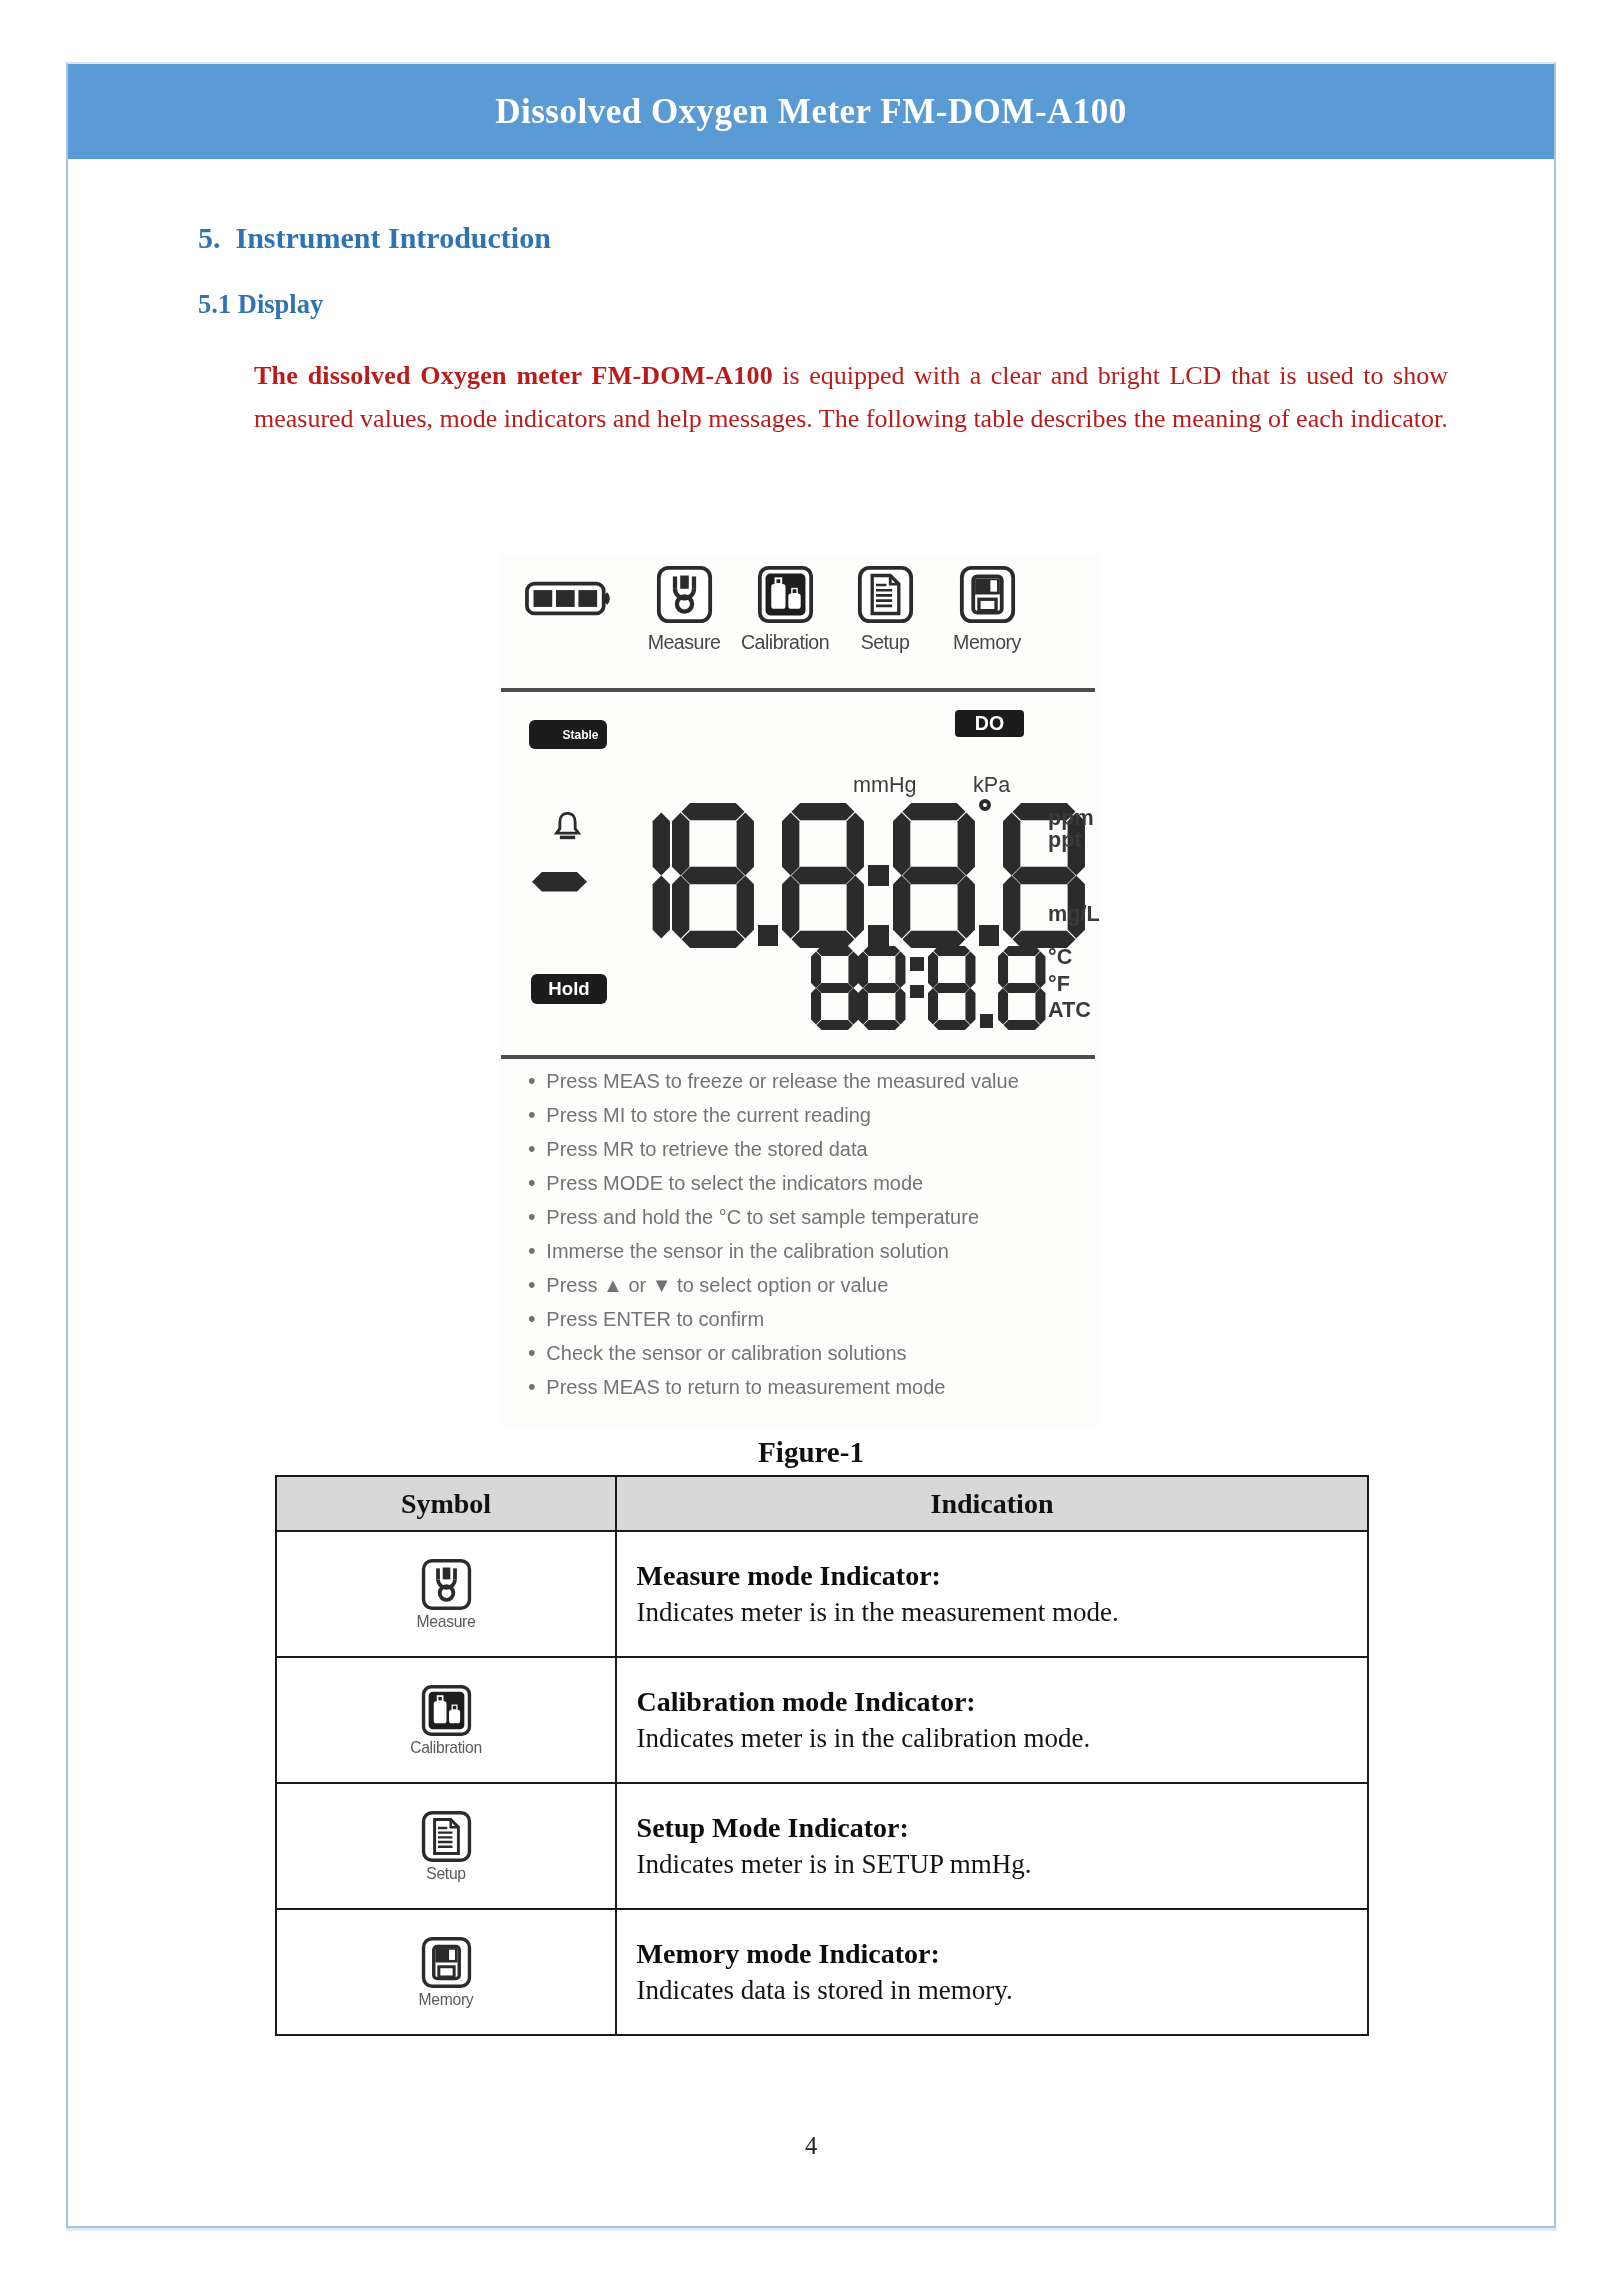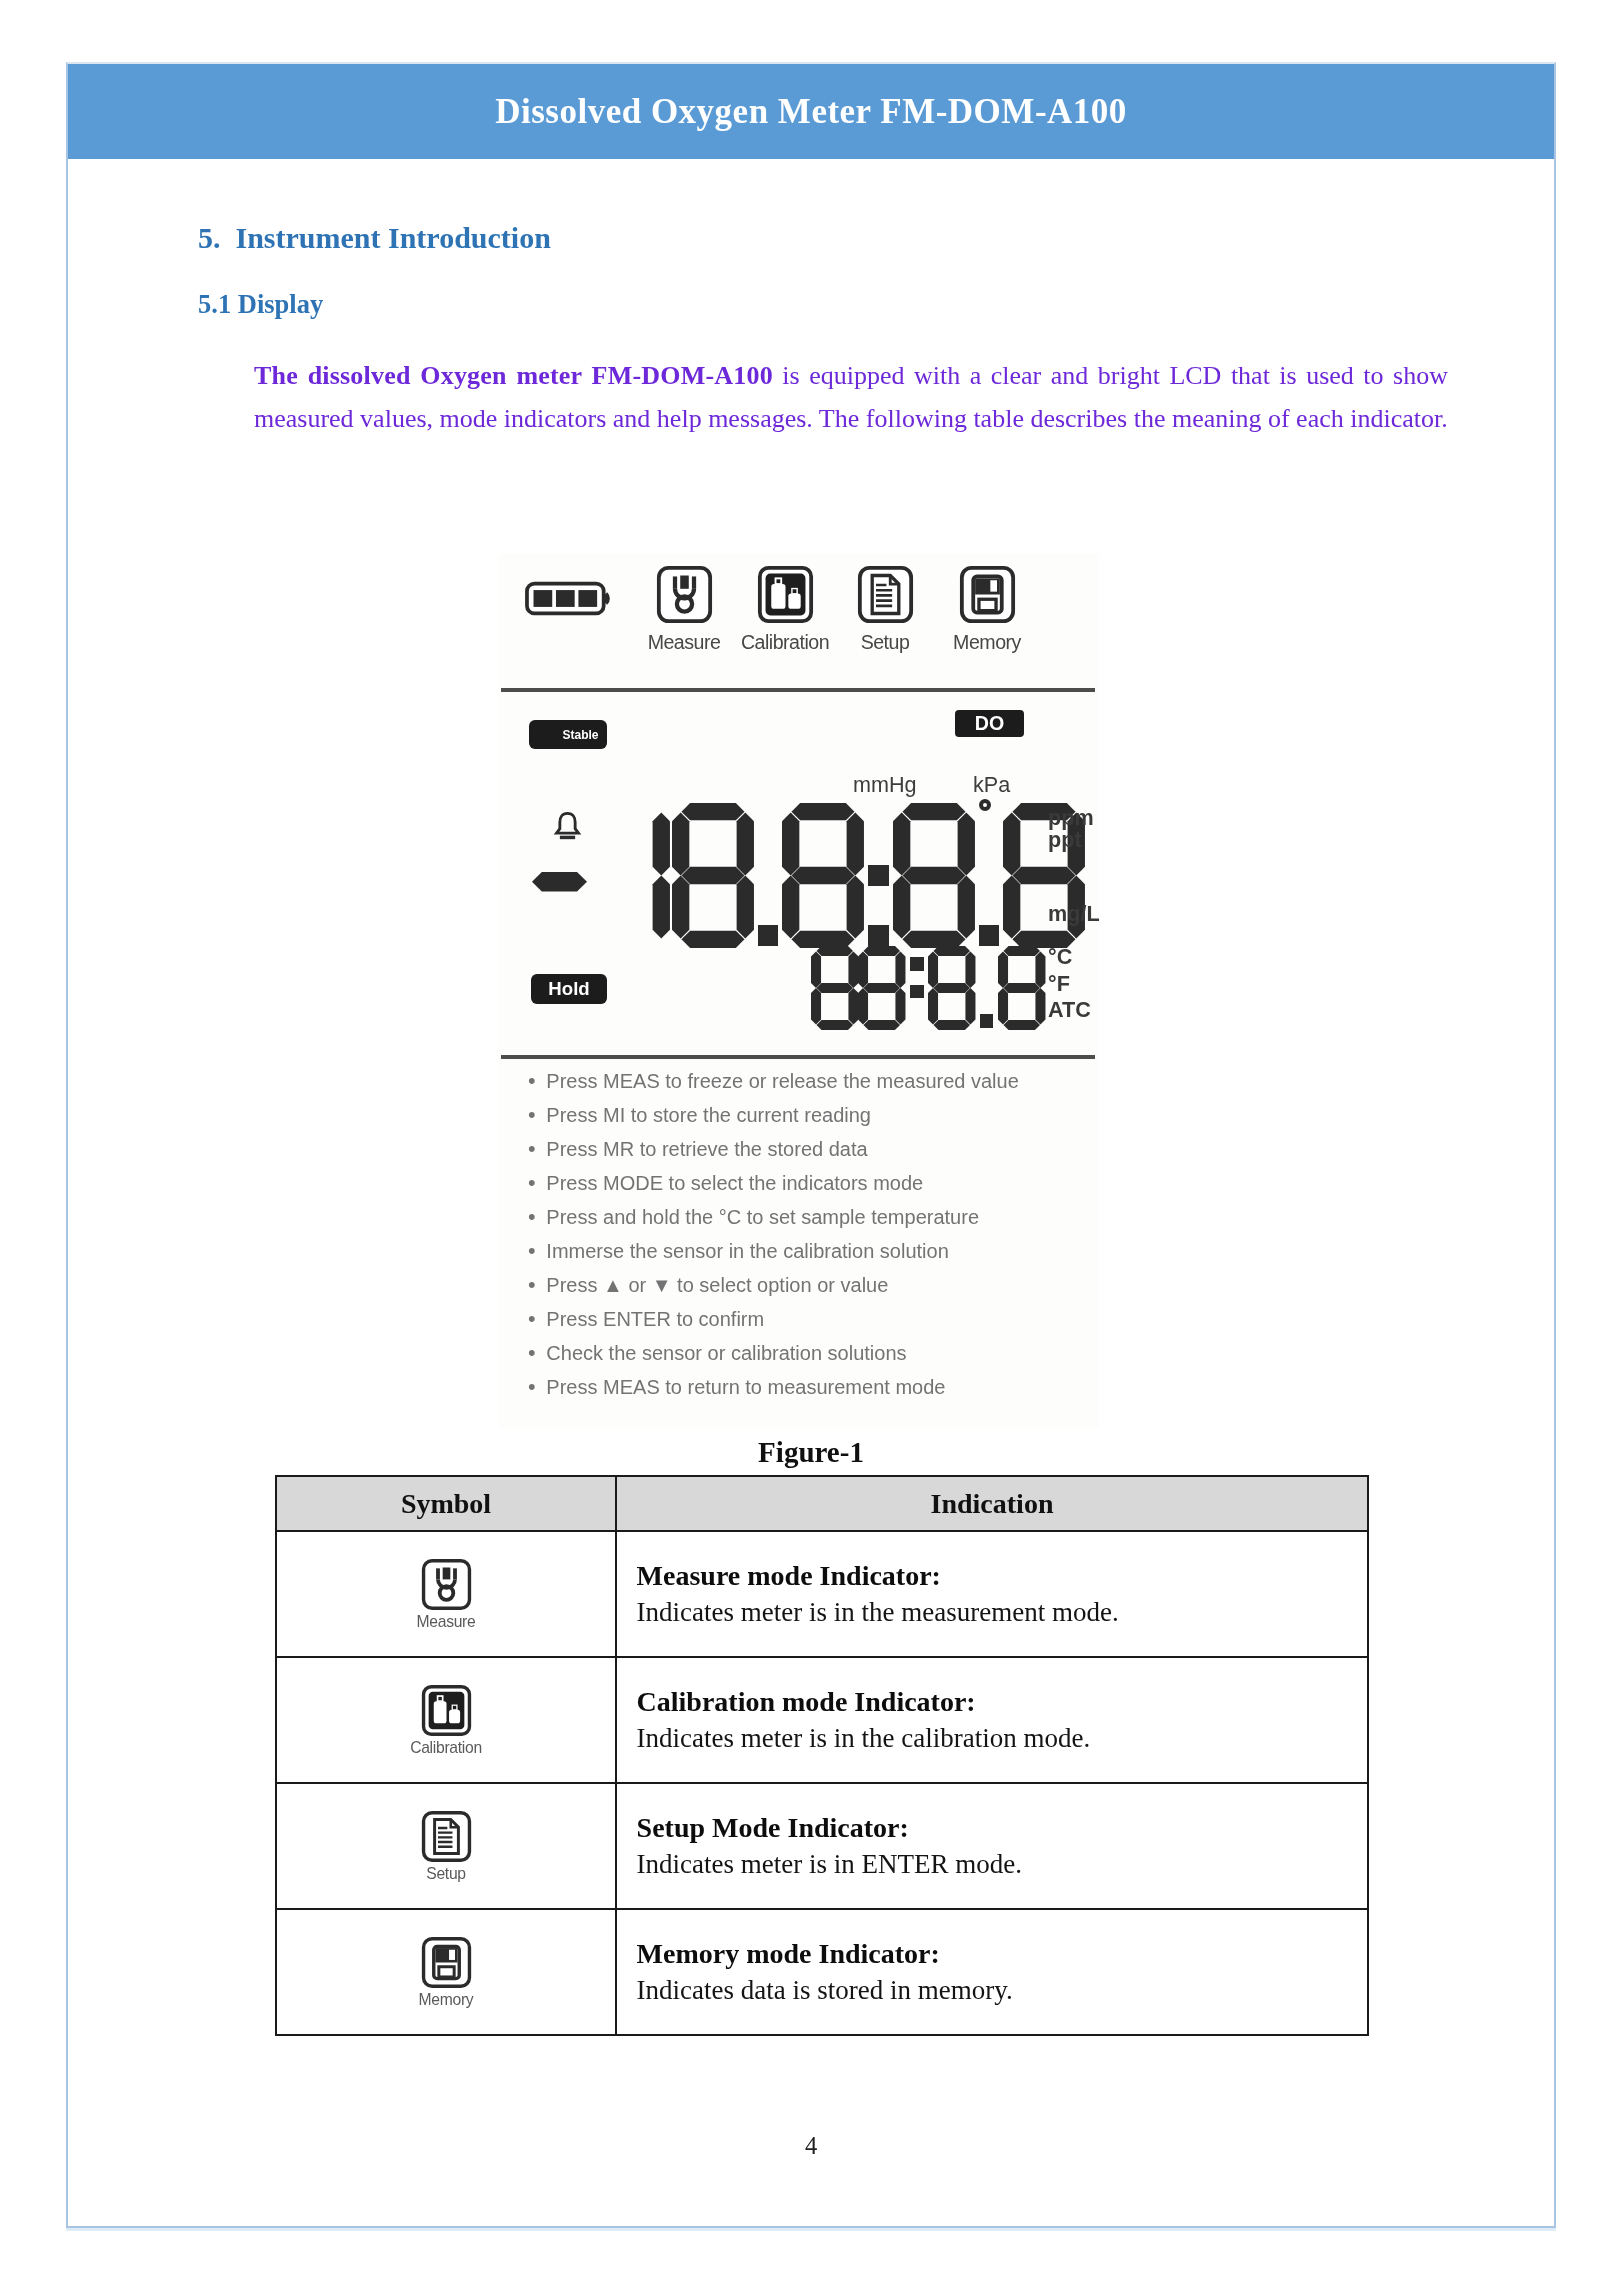--- a/index.html
+++ b/index.html
@@ -15,21 +15,21 @@
   .page{position:absolute;left:66px;top:62px;width:1490px;height:2166px;
         background:#fff;border:2px solid var(--page-border);border-top:2px solid #d9e6f2;
         box-shadow:0 2.9px 0 #dcebf7;}
   .titlebar{position:absolute;left:0;top:0;width:100%;height:95px;background:var(--header-bg);
             display:flex;align-items:center;justify-content:center;}
   .titlebar span{color:#fff;font-weight:bold;font-size:35px;letter-spacing:0.5px;}
   h1.sec{position:absolute;left:130px;top:157px;font-size:30px;color:var(--heading-text);
          white-space:pre;font-weight:bold;}
   h2.sub{position:absolute;left:130px;top:225px;font-size:26.5px;color:var(--heading-text);font-weight:bold;}
   .bodypar{position:absolute;left:186px;top:290px;width:1194px;font-size:26px;
-           line-height:43px;text-align:justify;color:#6d28d9;}
+           line-height:43px;text-align:justify;color:#b91c1c;}
   .bodypar b{letter-spacing:0.2px;}
 
   
   .figure{position:absolute;left:431px;top:490px;width:600px;height:874px;background:#fdfdfc;}
   .figure .abs{position:absolute;}
   .battery{left:25.5px;top:23.5px;width:90px;height:41px;}
   .mode-block{top:9.8px;width:114px;text-align:center;}
   .mode-block svg{width:57px;height:61px;}
   .mode-label{font-family:"Liberation Sans","DejaVu Sans",sans-serif;font-size:19.6px;color:#474747;
               margin-top:2px;letter-spacing:-0.5px;}
@@ -362,21 +362,21 @@
     </tr>
     <tr>
       <td class="symcell">
         <svg viewBox="0 0 52 56" width="51" height="55">
               <use href="#i-setup"></use>
             </svg>
         <div class="sym-label">Setup</div>
       </td>
       <td class="indcell">
         <div class="row-title">Setup Mode Indicator:</div>
-        <div class="row-desc">Indicates meter is in ENTER mode.</div>
+        <div class="row-desc">Indicates meter is in SETUP mmHg.</div>
       </td>
     </tr>
     <tr>
       <td class="symcell">
         <svg viewBox="0 0 52 56" width="51" height="55">
               <use href="#i-memory"></use>
             </svg>
         <div class="sym-label">Memory</div>
       </td>
       <td class="indcell">

